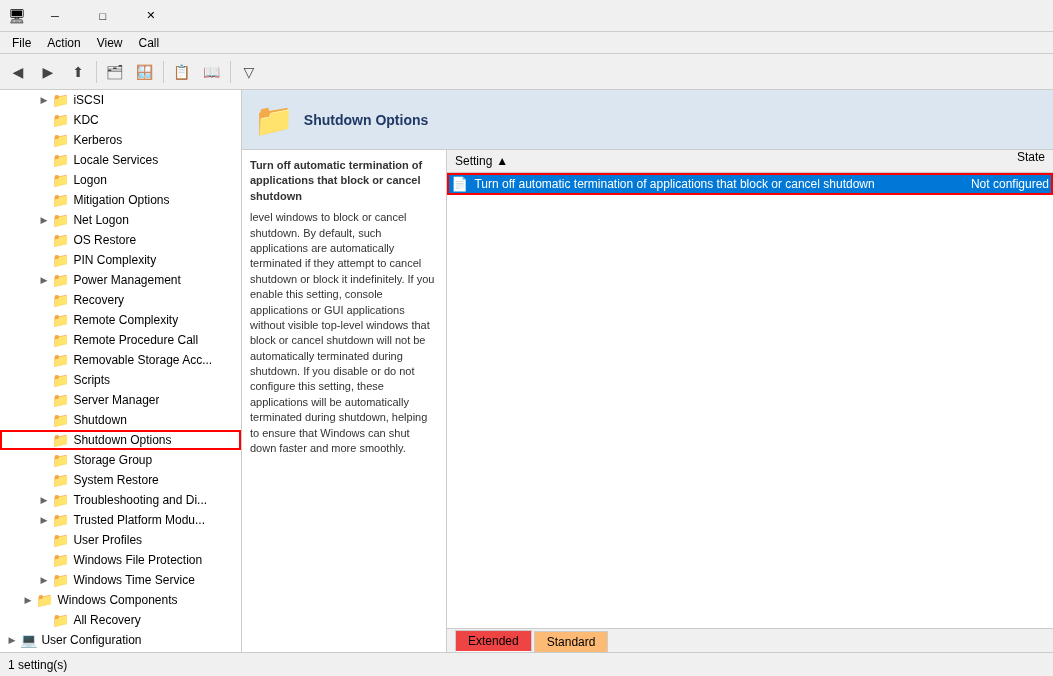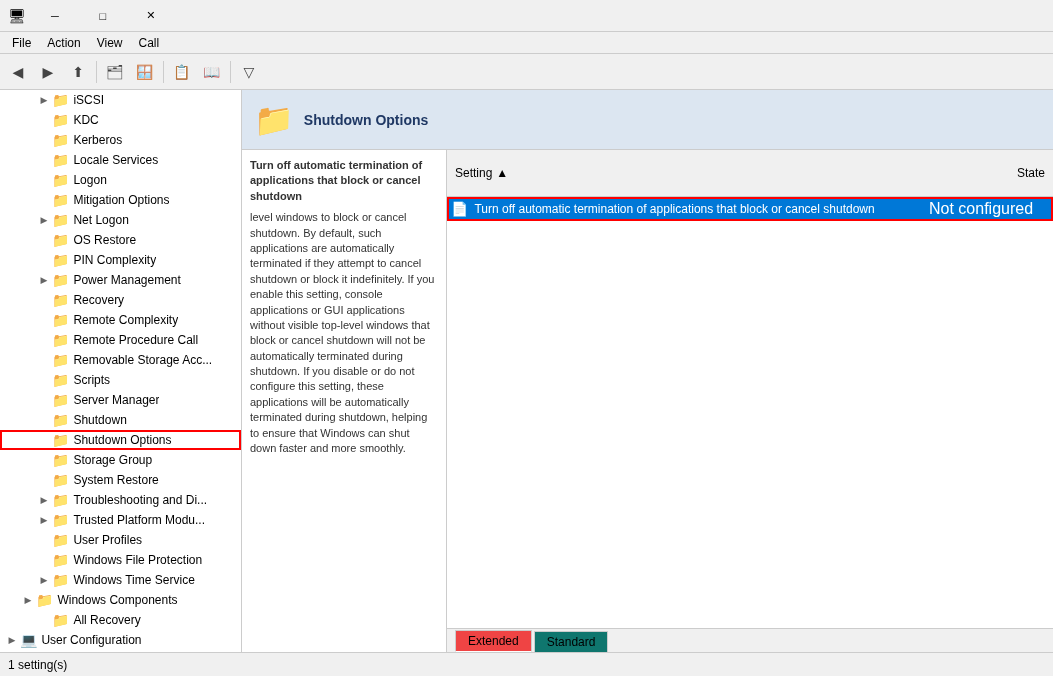--- a/index.html
+++ b/index.html
@@ -166,59 +166,59 @@
       position: sticky;
       top: 0;
       z-index: 1;
     }
     .settings-col-setting {
       flex: 1;
       padding: 4px 8px;
       font-size: 12px;
       cursor: pointer;
       display: flex;
-      align-items: center;
+      align-items: flex-start;
       gap: 4px;
     }
     .settings-col-state {
       width: 120px;
-      padding: 16px 8px;
+      padding: 0 8px;
       font-size: 12px;
       text-align: right;
       flex-shrink: 0;
     }
 
     .settings-row {
       display: flex;
       align-items: center;
       padding: 3px 4px;
       cursor: pointer;
     }
     .settings-row.selected { background: #0078d7; color: white; outline: 2px solid red; outline-offset: -2px; }
     .settings-row-icon { margin-right: 6px; font-size: 14px; flex-shrink: 0; }
     .settings-row-label { flex: 1; font-size: 12px; }
-    .settings-row-state { width: 120px; font-size: 16px; flex-shrink: 0; }
+    .settings-row-state { width: 120px; font-size: 12px; text-align: right; flex-shrink: 0; }
     .settings-row.selected .settings-row-state { color: white; }
 
     
     .tabs-bar {
       height: 24px;
       background: #f0f0f0;
       border-top: 1px solid #ccc;
       display: flex;
       align-items: flex-end;
       padding: 0 8px;
     }
     .tab {
       padding: 3px 12px;
       font-size: 12px;
       cursor: pointer;
       border: 1px solid #ccc;
       border-bottom: none;
-      background: #0f766e;
+      background: #fdba74;
       margin-right: 2px;
     }
     .tab.active { background: #ef4444; border-bottom: 1px solid white; z-index: 1; }
 
     
     .status-bar {
       height: 24px;
       background: #f0f0f0;
       border-top: 1px solid #ccc;
       display: flex;

